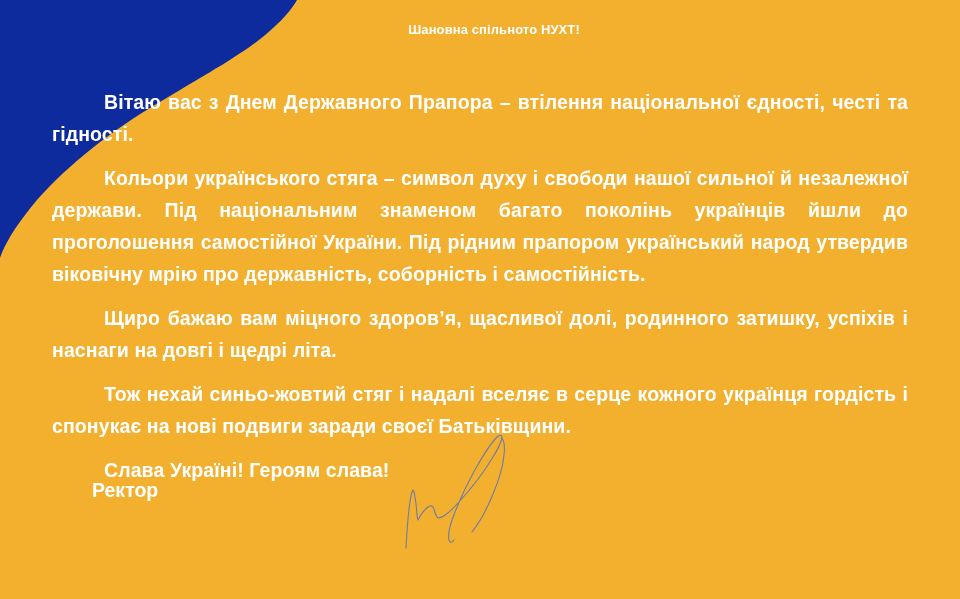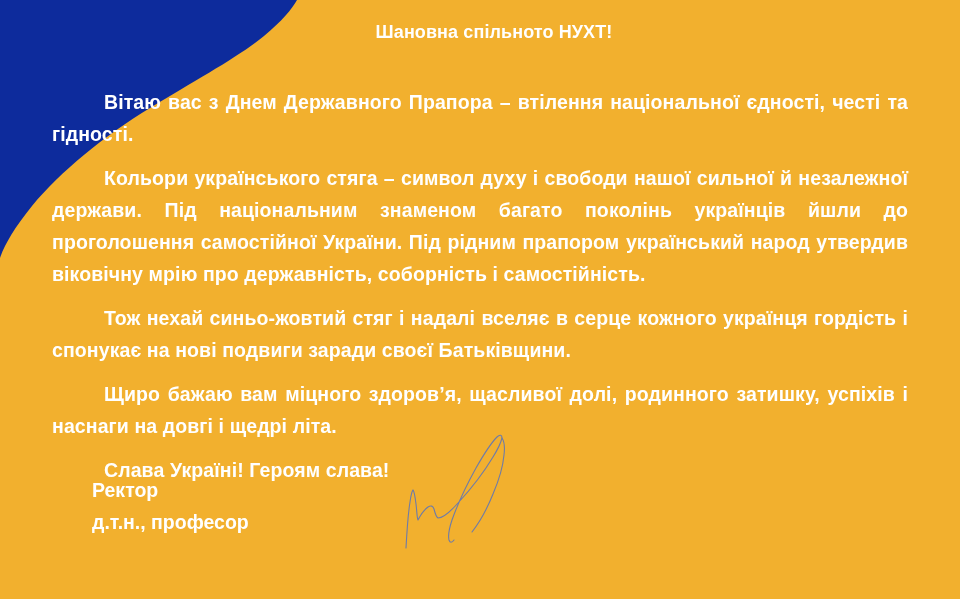--- a/index.html
+++ b/index.html
@@ -31,21 +31,21 @@
     width: 960px;
     height: 599px;
   }
   .greeting {
     position: absolute;
     left: 0;
     top: 22px;
     width: 960px;
     text-align: center;
     color: #ffffff;
-    font-size: 18px;
+    font-size: 13px;
     font-weight: bold;
     letter-spacing: 0.1px;
     padding-left: 28px;
     box-sizing: border-box;
   }
   #body-text {
     position: absolute;
     left: 40px;
     top: 74px;
     width: 880px;
@@ -102,33 +102,32 @@
     <path d="M 297 0 L 0 0 L 0 258 C 4 246 14 228 32 206 C 60 172 104 136 150 108 C 196 80 240 56 264 36 C 282 21 292 9 297 0 Z" fill="#0D2B9C"></path>
   </svg>
 
   <div id="content">
 
     <div class="greeting">Шановна спільното НУХТ!</div>
 
     <div id="body-text">
       <p class="para">Вітаю вас з Днем Державного Прапора – втілення національної єдності, честі та гідності.</p>
       <p class="para">Кольори українського стяга – символ духу і свободи нашої сильної й незалежної держави. Під національним знаменом багато поколінь українців йшли до проголошення самостійної України. Під рідним прапором український народ утвердив віковічну мрію про державність, соборність і самостійність.</p>
+      <p class="para">Щиро бажаю вам міцного здоров’я, щасливої долі, родинного затишку, успіхів і наснаги на довгі і щедрі літа.</p>
       <p class="para">Тож нехай синьо-жовтий стяг і надалі вселяє в серце кожного українця гордість і спонукає на нові подвиги заради своєї Батьківщини.</p>
-      <p class="para">Щиро бажаю вам міцного здоров’я, щасливої долі, родинного затишку, успіхів і наснаги на довгі і щедрі літа.</p>
       <p class="para para-short">Слава Україні! Героям слава!</p>
     </div>
 
     <svg id="signature-mark" viewBox="0 0 130 122" aria-hidden="true">
       <g fill="none" stroke="#6E7BA8" stroke-width="1.1" stroke-linecap="round" stroke-linejoin="round">
         <path d="M 14 118 C 15 100 16 84 18 72 C 19 65 20 61 21 60 C 22 61 23 66 24 74 C 25 82 25 88 26 90 C 28 86 32 80 36 77 C 39 75 41 76 42 79 C 43 83 44 87 46 88 C 50 88 58 82 66 73 C 78 60 92 42 101 27 C 106 19 109 12 110 8 C 110 5 108 4 105 7 C 100 12 92 24 84 38 C 74 56 65 76 60 90 C 57 99 56 106 57 110 C 58 113 60 113 62 110"></path>
         <path d="M 110 8 C 112 11 113 17 112 25 C 111 36 107 50 101 64 C 95 79 87 93 80 102"></path>
       </g>
     </svg>
 
     <div id="signature-block">
       <div class="sig-line">Ректор</div>
       <div class="sig-line">
-        <span>д.т.н., професор</span>
       </div>
     </div>
 
   </div>
 </div>
 
 </body></html>

